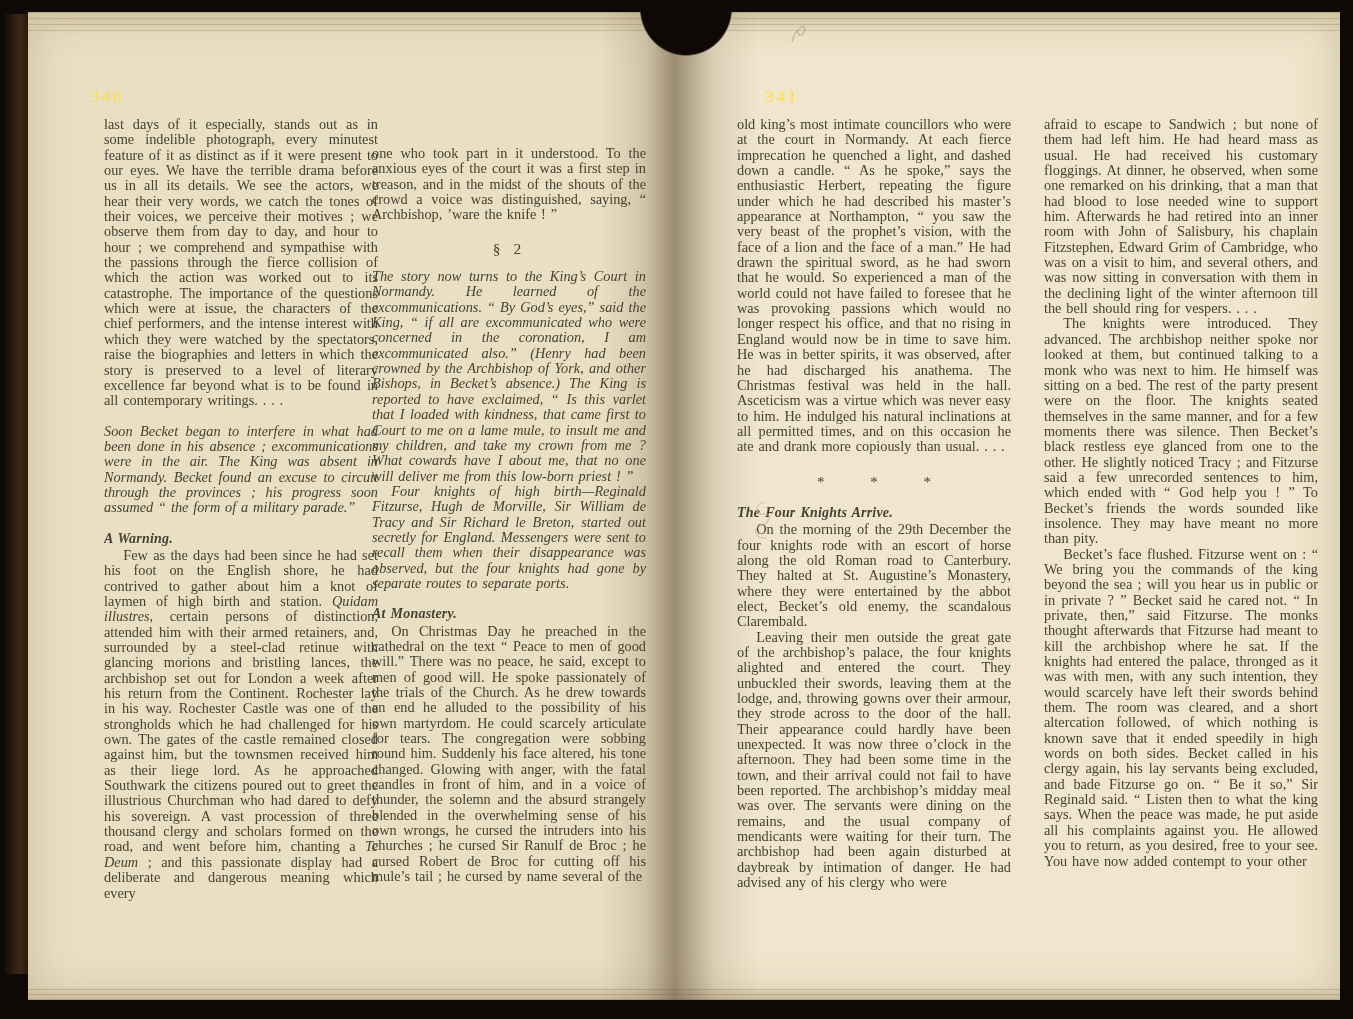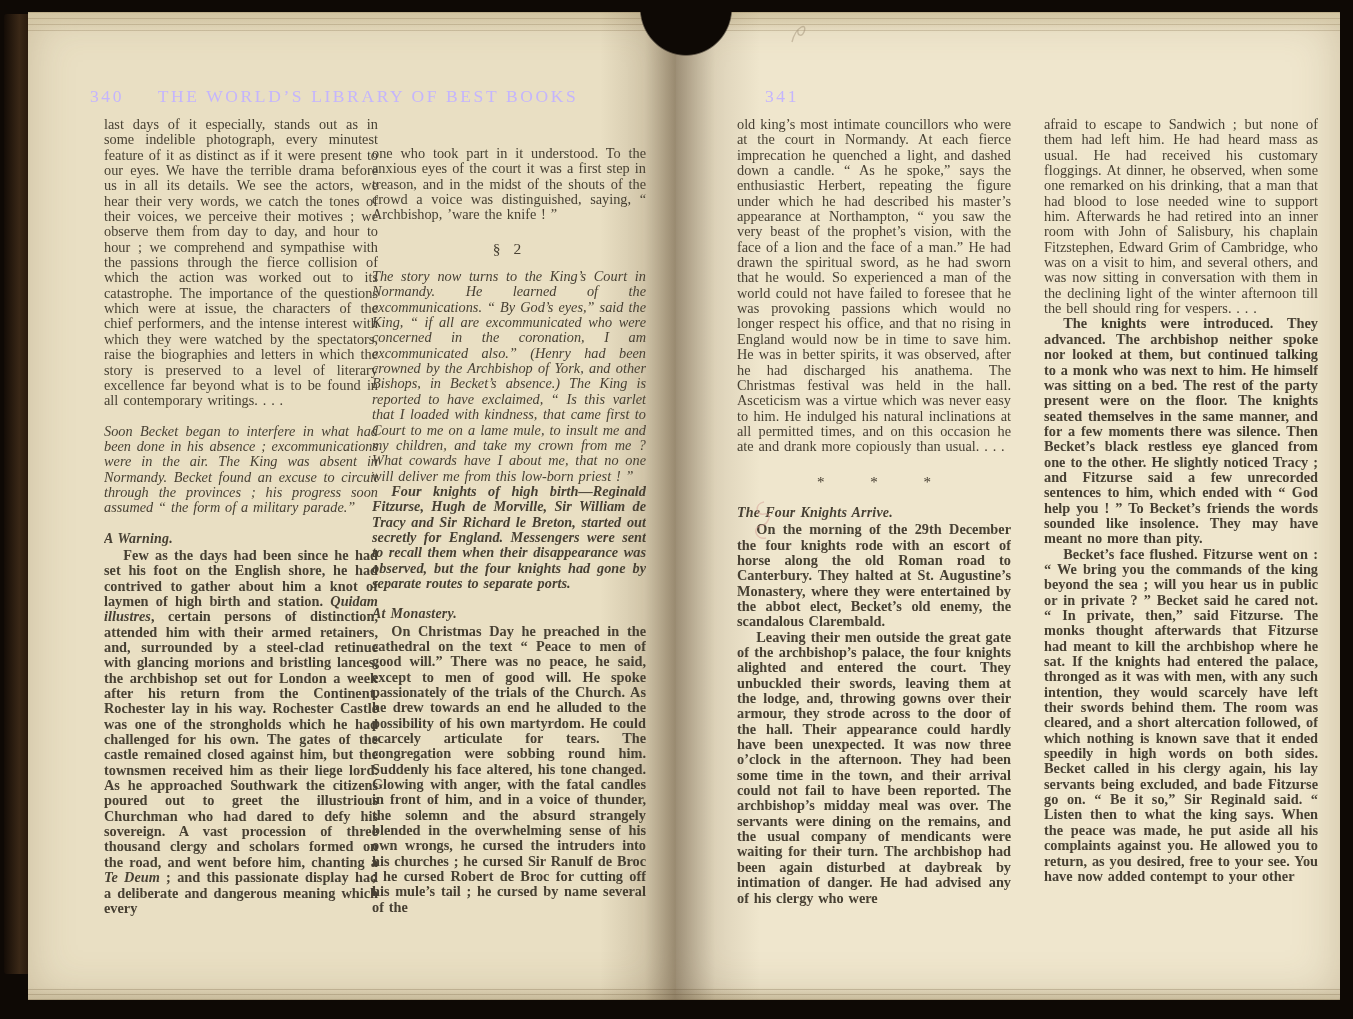--- a/index.html
+++ b/index.html
@@ -44,38 +44,38 @@
   .gutter{
     position:absolute;left:600px;top:12px;width:160px;height:988px;pointer-events:none;
     background:linear-gradient(90deg,rgba(92,70,42,0) 0%,rgba(92,70,42,.16) 28%,rgba(66,47,26,.42) 47%,rgba(66,47,26,.34) 53%,rgba(92,70,42,.12) 72%,rgba(92,70,42,0) 100%);
   }
   .gutter-notch{
     position:absolute;left:606px;top:8px;width:160px;height:86px;pointer-events:none;
     background:radial-gradient(ellipse 52% 100% at 50% 0%,#0e0905 54%,rgba(14,9,5,0) 56%);
   }
   .page-header{
     position:absolute;top:86px;display:flex;align-items:baseline;
-    font-size:17.5px;letter-spacing:2.6px;color:#c4b5fd;white-space:nowrap;
+    font-size:17.5px;letter-spacing:2.6px;color:#fde047;white-space:nowrap;
   }
   .page-header .pnum{width:64px;}
   .page-header .rtitle{flex:1;text-align:center;}
   .ph-left{left:90px;width:556px;}
   .ph-right{left:735px;width:560px;}
   .ph-right .pnum{text-align:right;}
   .col{
     position:absolute;width:274px;top:117px;height:872px;overflow:hidden;
     font-size:14.3px;line-height:15.35px;text-align:justify;
     color:#474033;word-spacing:.09em;
   }
   #col1{left:92px;margin-left:12px;}
   #col2{left:372px;margin-top:29px;}
   #col3{left:737px;}
   #col4{left:1044px;}
   .blk{margin:0;}
-  .p{text-indent:1.35em;font-weight:bold;}
+  .p{text-indent:1.35em;}
   .pn{text-indent:0;}
   .ital{font-style:italic;}
   .it{font-style:italic;}
   .gap{margin-top:15px;}
   .blk:first-child{margin-top:0;}
   .head{font-weight:bold;font-style:italic;margin-top:15px;margin-bottom:2px;font-size:14px;letter-spacing:.2px;text-indent:0;}
   .sect{text-align:center;text-indent:0;margin:18px 0 13px;font-size:15.5px;letter-spacing:4px;}
   .stars{text-align:center;text-indent:0;margin:20px 0 8px;word-spacing:42px;font-size:15px;color:#41392d;}
   .mark{position:absolute;pointer-events:none;}
 </style>
@@ -84,21 +84,20 @@
 
 <div class="spine-edge"></div>
 
 <div class="page page-left"></div>
 <div class="page page-right"></div>
 <div class="gutter"></div>
 <div class="gutter-notch"></div>
 
 <div class="page-header ph-left">
   <span class="pnum">340</span>
-  <span class="rtitle">THE WORLD’S LIBRARY OF BEST BOOKS</span>
   <span class="pnum"></span>
 </div>
 
 <div class="page-header ph-right">
   <span class="pnum">341</span>
 </div>
 
 <div id="col1" class="col">
     <div class="blk pn"><span>last days of it especially, stands out as in some indelible photograph, every minutest feature of it as distinct as if it were present to our eyes.  We have the terrible drama before us in all its details. We see the actors, we hear their very words, we catch the tones of their voices, we perceive their motives ;  we observe them from day to day, and hour to hour ; we comprehend and sympathise with the passions through the fierce collision of which the action was worked out to its catastrophe.  The importance of the questions which were at issue, the characters of the chief performers, and the intense interest with which they were watched by the spectators, raise the biographies and letters in which the story is preserved to a level of literary excellence far beyond what is to be found in all contemporary writings. . . .</span></div>
     <div class="blk ital gap"><span>Soon Becket began to interfere in what had been done in his absence ;  excommunications were in the air.  The King was absent in Normandy.  Becket found an excuse to circuit through the provinces ; his progress soon assumed “ the form of a military parade.”</span></div>

